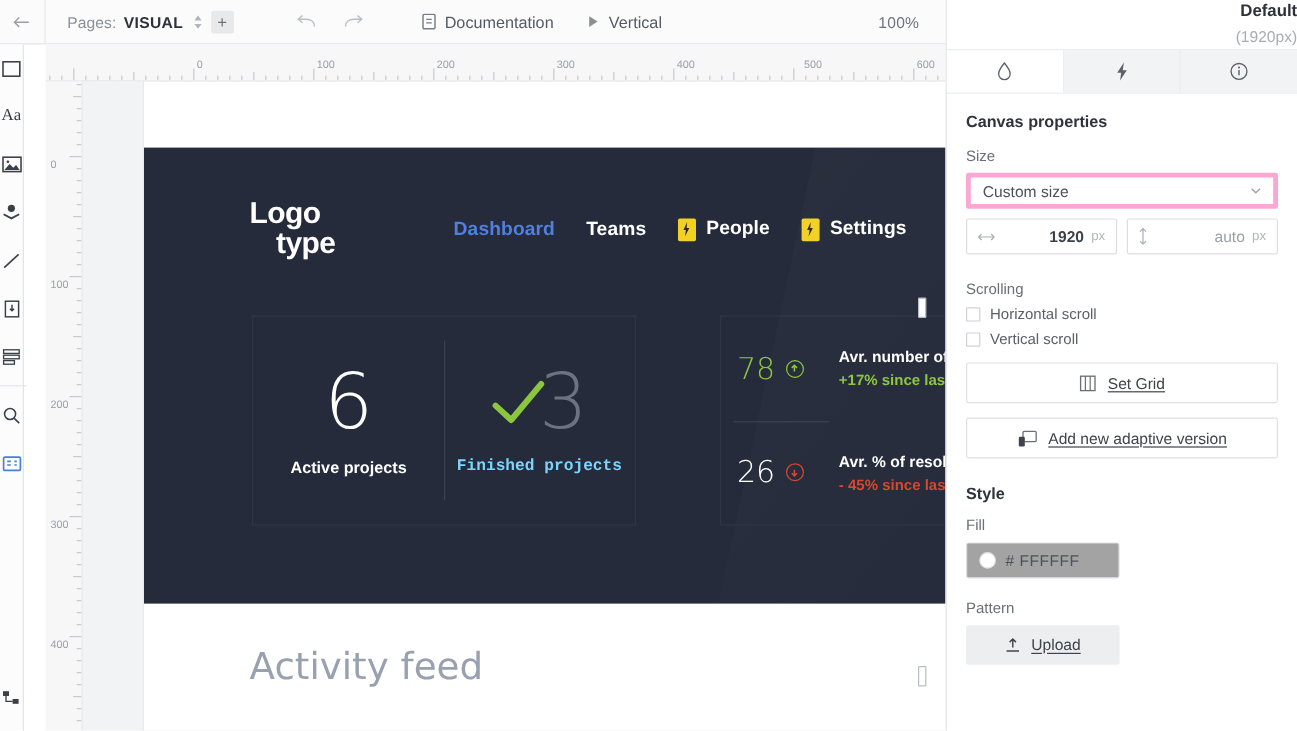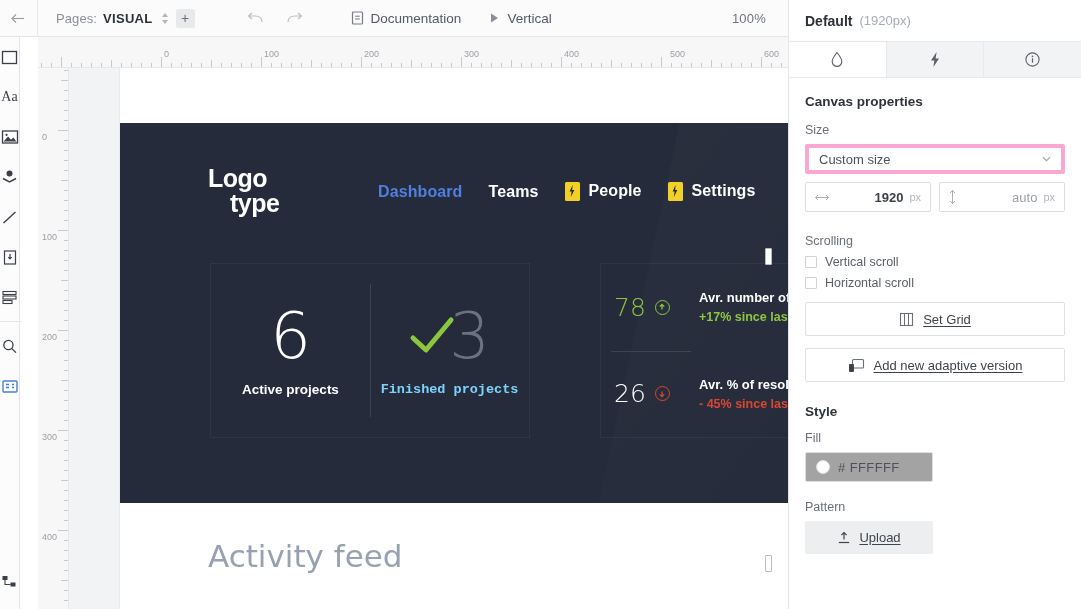--- a/index.html
+++ b/index.html
@@ -158,21 +158,21 @@
     position: absolute; width: 7px; height: 17px; background: #ffffff;
     border: 1px solid #b8bcc4; border-radius: 1px;
   }
 
   
   .rightpanel {
     position: absolute; left: 788px; top: 0; width: 293px; height: 609px;
     background: #ffffff; border-left: 1px solid #e2e4e8;
   }
   .rp-head {
-    height: 41px; display: flex; align-items: center; padding: 0 0 0 16px; gap: 7px;
+    height: 41px; display: flex; align-items: flex-end; padding: 0 0 0 16px; gap: 7px; flex-direction: column;
   }
   .rp-title { font-size: 14px; color: #2d3139; font-weight: bold; }
   .rp-sub { font-size: 13px; color: #a7acb4; }
   .rp-tabs { display: flex; height: 37px; border-top: 1px solid #e7e9ec; border-bottom: 1px solid #e7e9ec; }
   .rp-tab {
     flex: 1; display: flex; align-items: center; justify-content: center;
     background: #f2f3f4; border-right: 1px solid #e7e9ec; color: #6b7179;
   }
   .rp-tab:last-child { border-right: none; }
   .rp-tab.active { background: #ffffff; color: #4b5159; }
@@ -635,25 +635,25 @@
               </svg>
           </span>
           <span class="sizeval auto">auto</span>
           <span class="sizeunit">px</span>
         </div>
       </div>
 
       <div class="field-label mt22">Scrolling</div>
       <div class="chk-row">
         <span class="chk"></span>
-        <span class="chk-label">Vertical scroll</span>
+        <span class="chk-label">Horizontal scroll</span>
       </div>
       <div class="chk-row">
         <span class="chk"></span>
-        <span class="chk-label">Horizontal scroll</span>
+        <span class="chk-label">Vertical scroll</span>
       </div>
 
       <div class="wbtn">
         <svg width="15" height="15" viewBox="0 0 15 15">
           <rect x="1.5" y="1.5" width="12" height="12" stroke="#6a6f78" stroke-width="1.1" fill="none"></rect>
           <path d="M5.5 1.5v12M9.5 1.5v12" stroke="#6a6f78" stroke-width="1"></path>
         </svg>
         <span class="lbl">Set Grid</span>
       </div>
 

